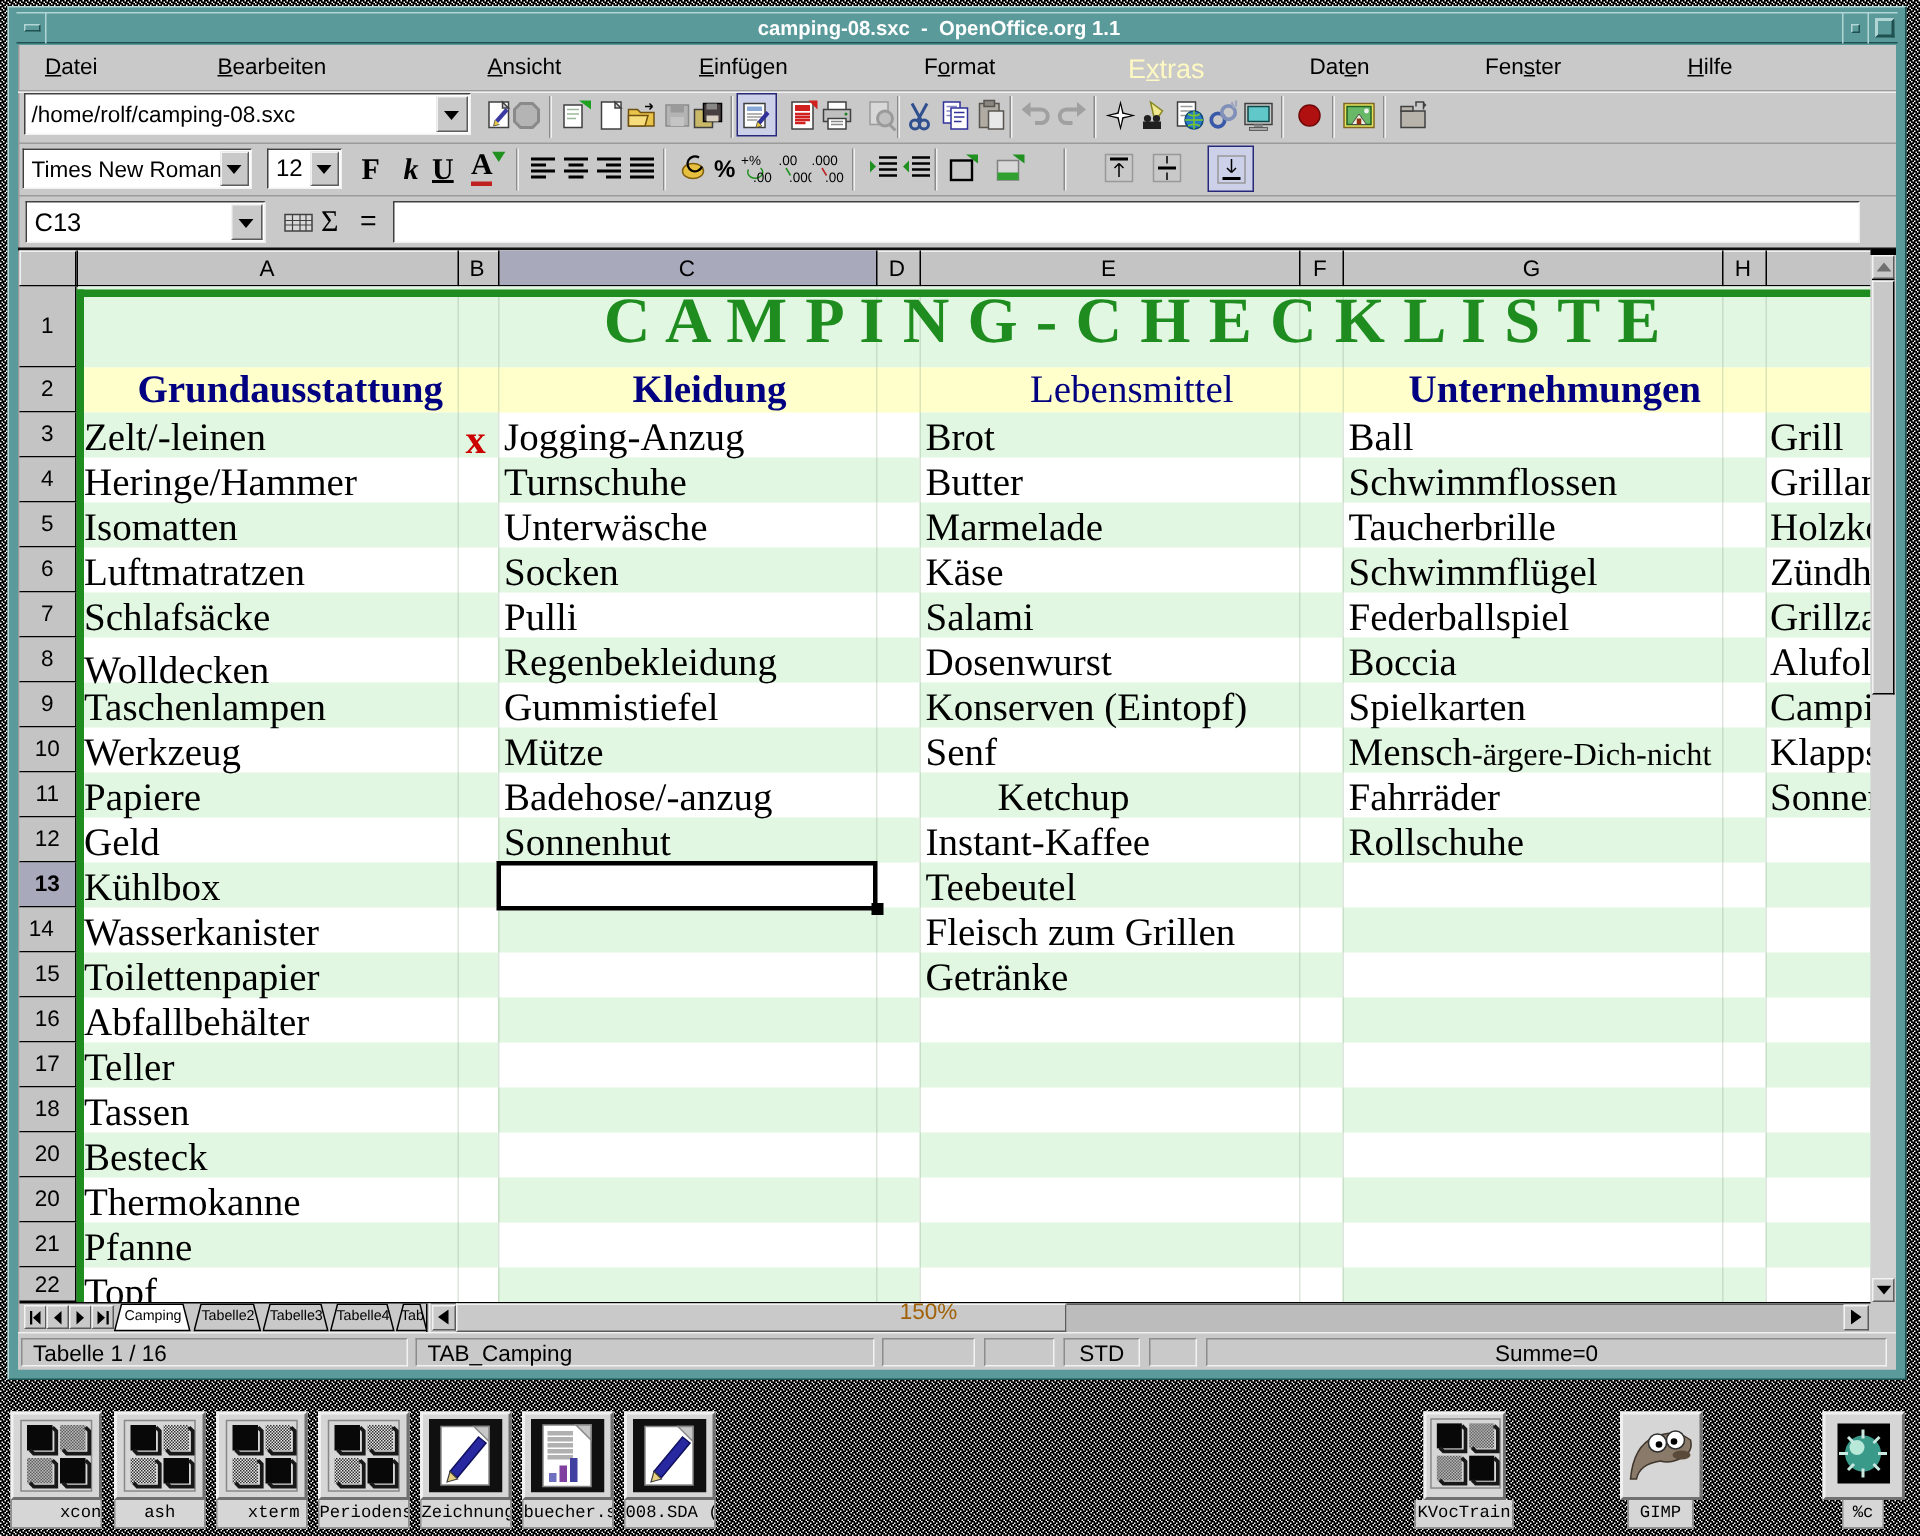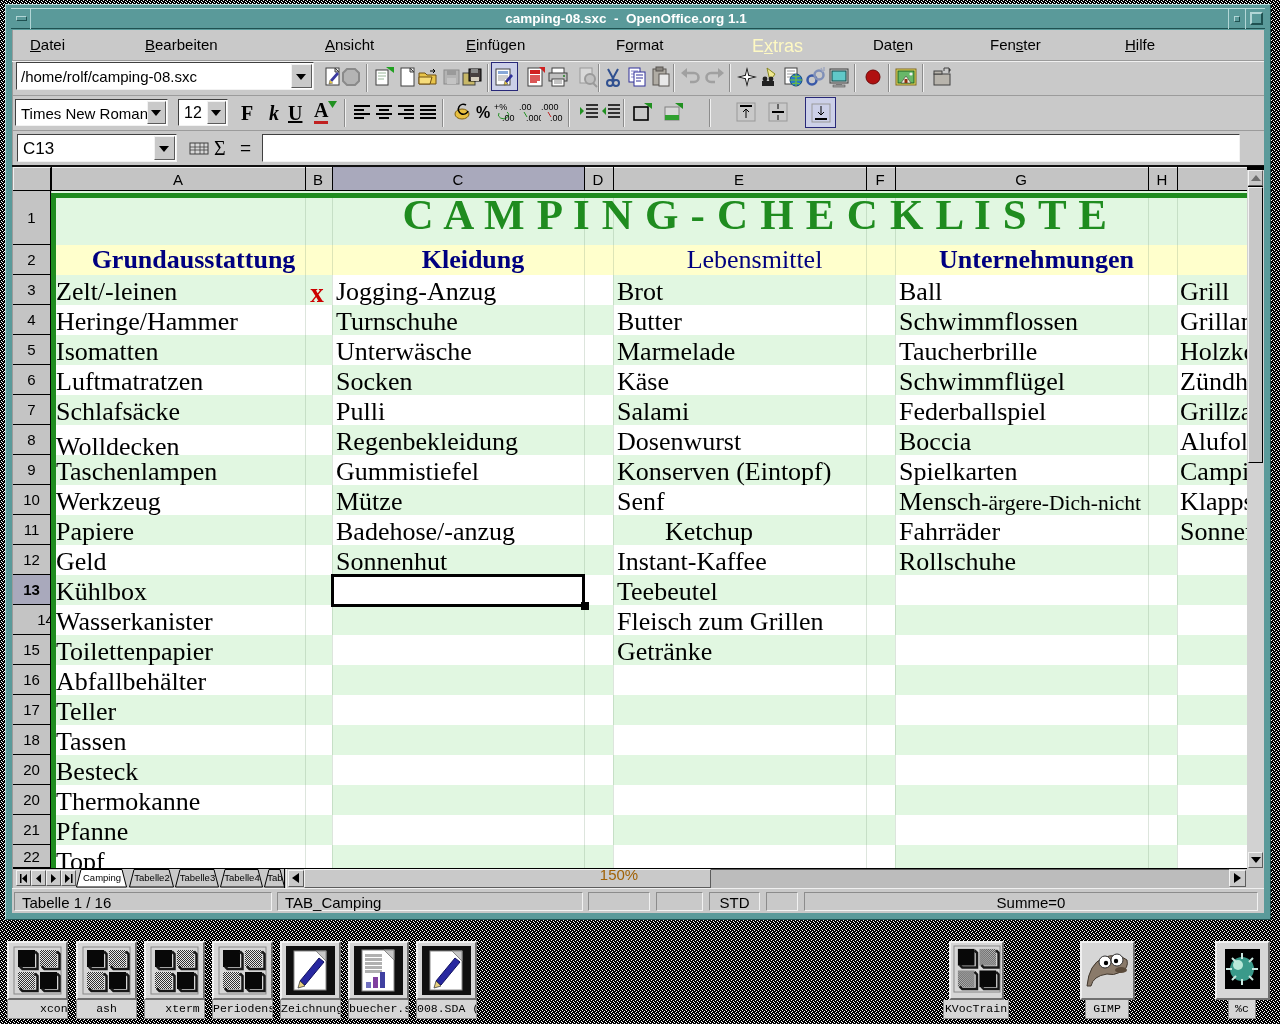--- a/index.html
+++ b/index.html
@@ -344,21 +344,21 @@
 <div class="a" style="left:13px;top:455px;width:37px;height:30px;line-height:30px;text-align:center;font-size:15px;font-weight:normal;color:#000;">9</div>
 <div class="a" style="left:13px;top:485px;width:38px;height:30px;background:#c4c4c4;border-bottom:1px solid #000;border-right:1px solid #000;"></div>
 <div class="a" style="left:13px;top:485px;width:37px;height:30px;line-height:30px;text-align:center;font-size:15px;font-weight:normal;color:#000;">10</div>
 <div class="a" style="left:13px;top:515px;width:38px;height:30px;background:#c4c4c4;border-bottom:1px solid #000;border-right:1px solid #000;"></div>
 <div class="a" style="left:13px;top:515px;width:37px;height:30px;line-height:30px;text-align:center;font-size:15px;font-weight:normal;color:#000;">11</div>
 <div class="a" style="left:13px;top:545px;width:38px;height:30px;background:#c4c4c4;border-bottom:1px solid #000;border-right:1px solid #000;"></div>
 <div class="a" style="left:13px;top:545px;width:37px;height:30px;line-height:30px;text-align:center;font-size:15px;font-weight:normal;color:#000;">12</div>
 <div class="a" style="left:13px;top:575px;width:38px;height:30px;background:#a9a9bc;border-bottom:1px solid #000;border-right:1px solid #000;"></div>
 <div class="a" style="left:13px;top:575px;width:37px;height:30px;line-height:30px;text-align:center;font-size:15px;font-weight:bold;color:#000;">13</div>
 <div class="a" style="left:13px;top:605px;width:38px;height:30px;background:#c4c4c4;border-bottom:1px solid #000;border-right:1px solid #000;"></div>
-<div class="a" style="left:27px;top:605px;width:37px;height:30px;line-height:30px;text-align:center;font-size:15px;font-weight:normal;color:#000;">14</div>
+<div class="a" style="left:9px;top:605px;width:37px;height:30px;line-height:30px;text-align:center;font-size:15px;font-weight:normal;color:#000;">14</div>
 <div class="a" style="left:13px;top:635px;width:38px;height:30px;background:#c4c4c4;border-bottom:1px solid #000;border-right:1px solid #000;"></div>
 <div class="a" style="left:13px;top:635px;width:37px;height:30px;line-height:30px;text-align:center;font-size:15px;font-weight:normal;color:#000;">15</div>
 <div class="a" style="left:13px;top:665px;width:38px;height:30px;background:#c4c4c4;border-bottom:1px solid #000;border-right:1px solid #000;"></div>
 <div class="a" style="left:13px;top:665px;width:37px;height:30px;line-height:30px;text-align:center;font-size:15px;font-weight:normal;color:#000;">16</div>
 <div class="a" style="left:13px;top:695px;width:38px;height:30px;background:#c4c4c4;border-bottom:1px solid #000;border-right:1px solid #000;"></div>
 <div class="a" style="left:13px;top:695px;width:37px;height:30px;line-height:30px;text-align:center;font-size:15px;font-weight:normal;color:#000;">17</div>
 <div class="a" style="left:13px;top:725px;width:38px;height:30px;background:#c4c4c4;border-bottom:1px solid #000;border-right:1px solid #000;"></div>
 <div class="a" style="left:13px;top:725px;width:37px;height:30px;line-height:30px;text-align:center;font-size:15px;font-weight:normal;color:#000;">18</div>
 <div class="a" style="left:13px;top:755px;width:38px;height:30px;background:#c4c4c4;border-bottom:1px solid #000;border-right:1px solid #000;"></div>
 <div class="a" style="left:13px;top:755px;width:37px;height:30px;line-height:30px;text-align:center;font-size:15px;font-weight:normal;color:#000;">20</div>

